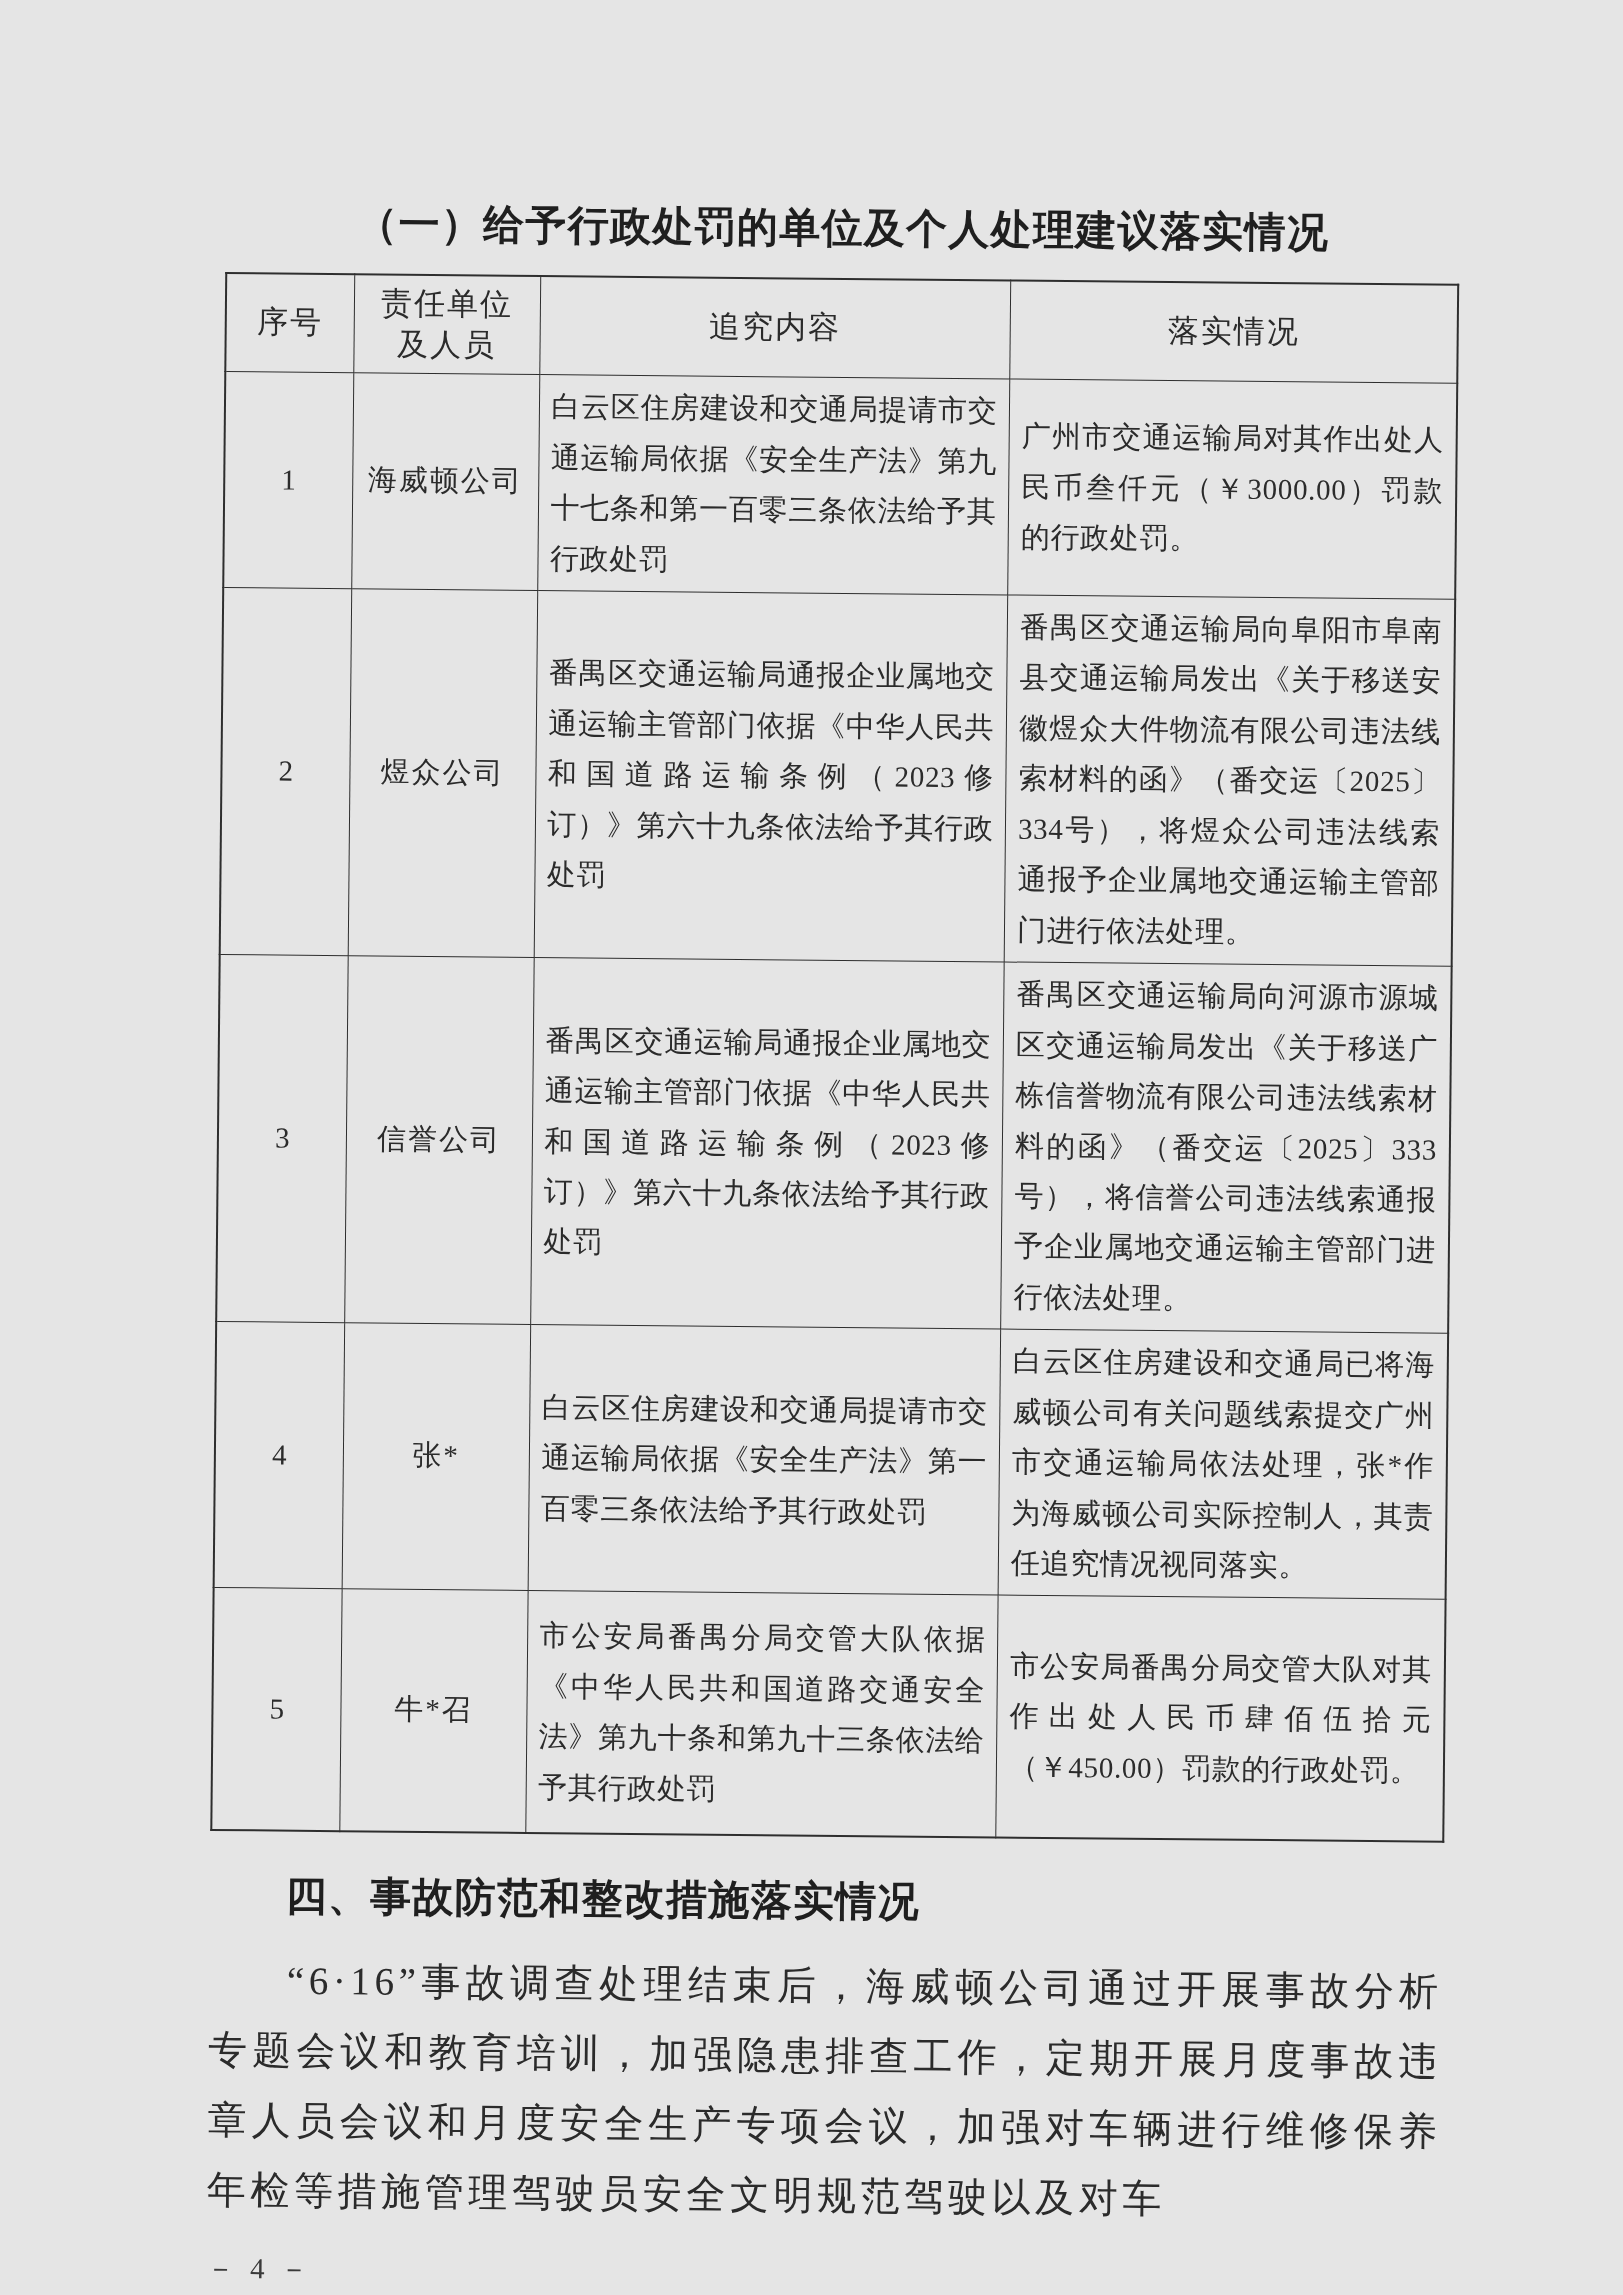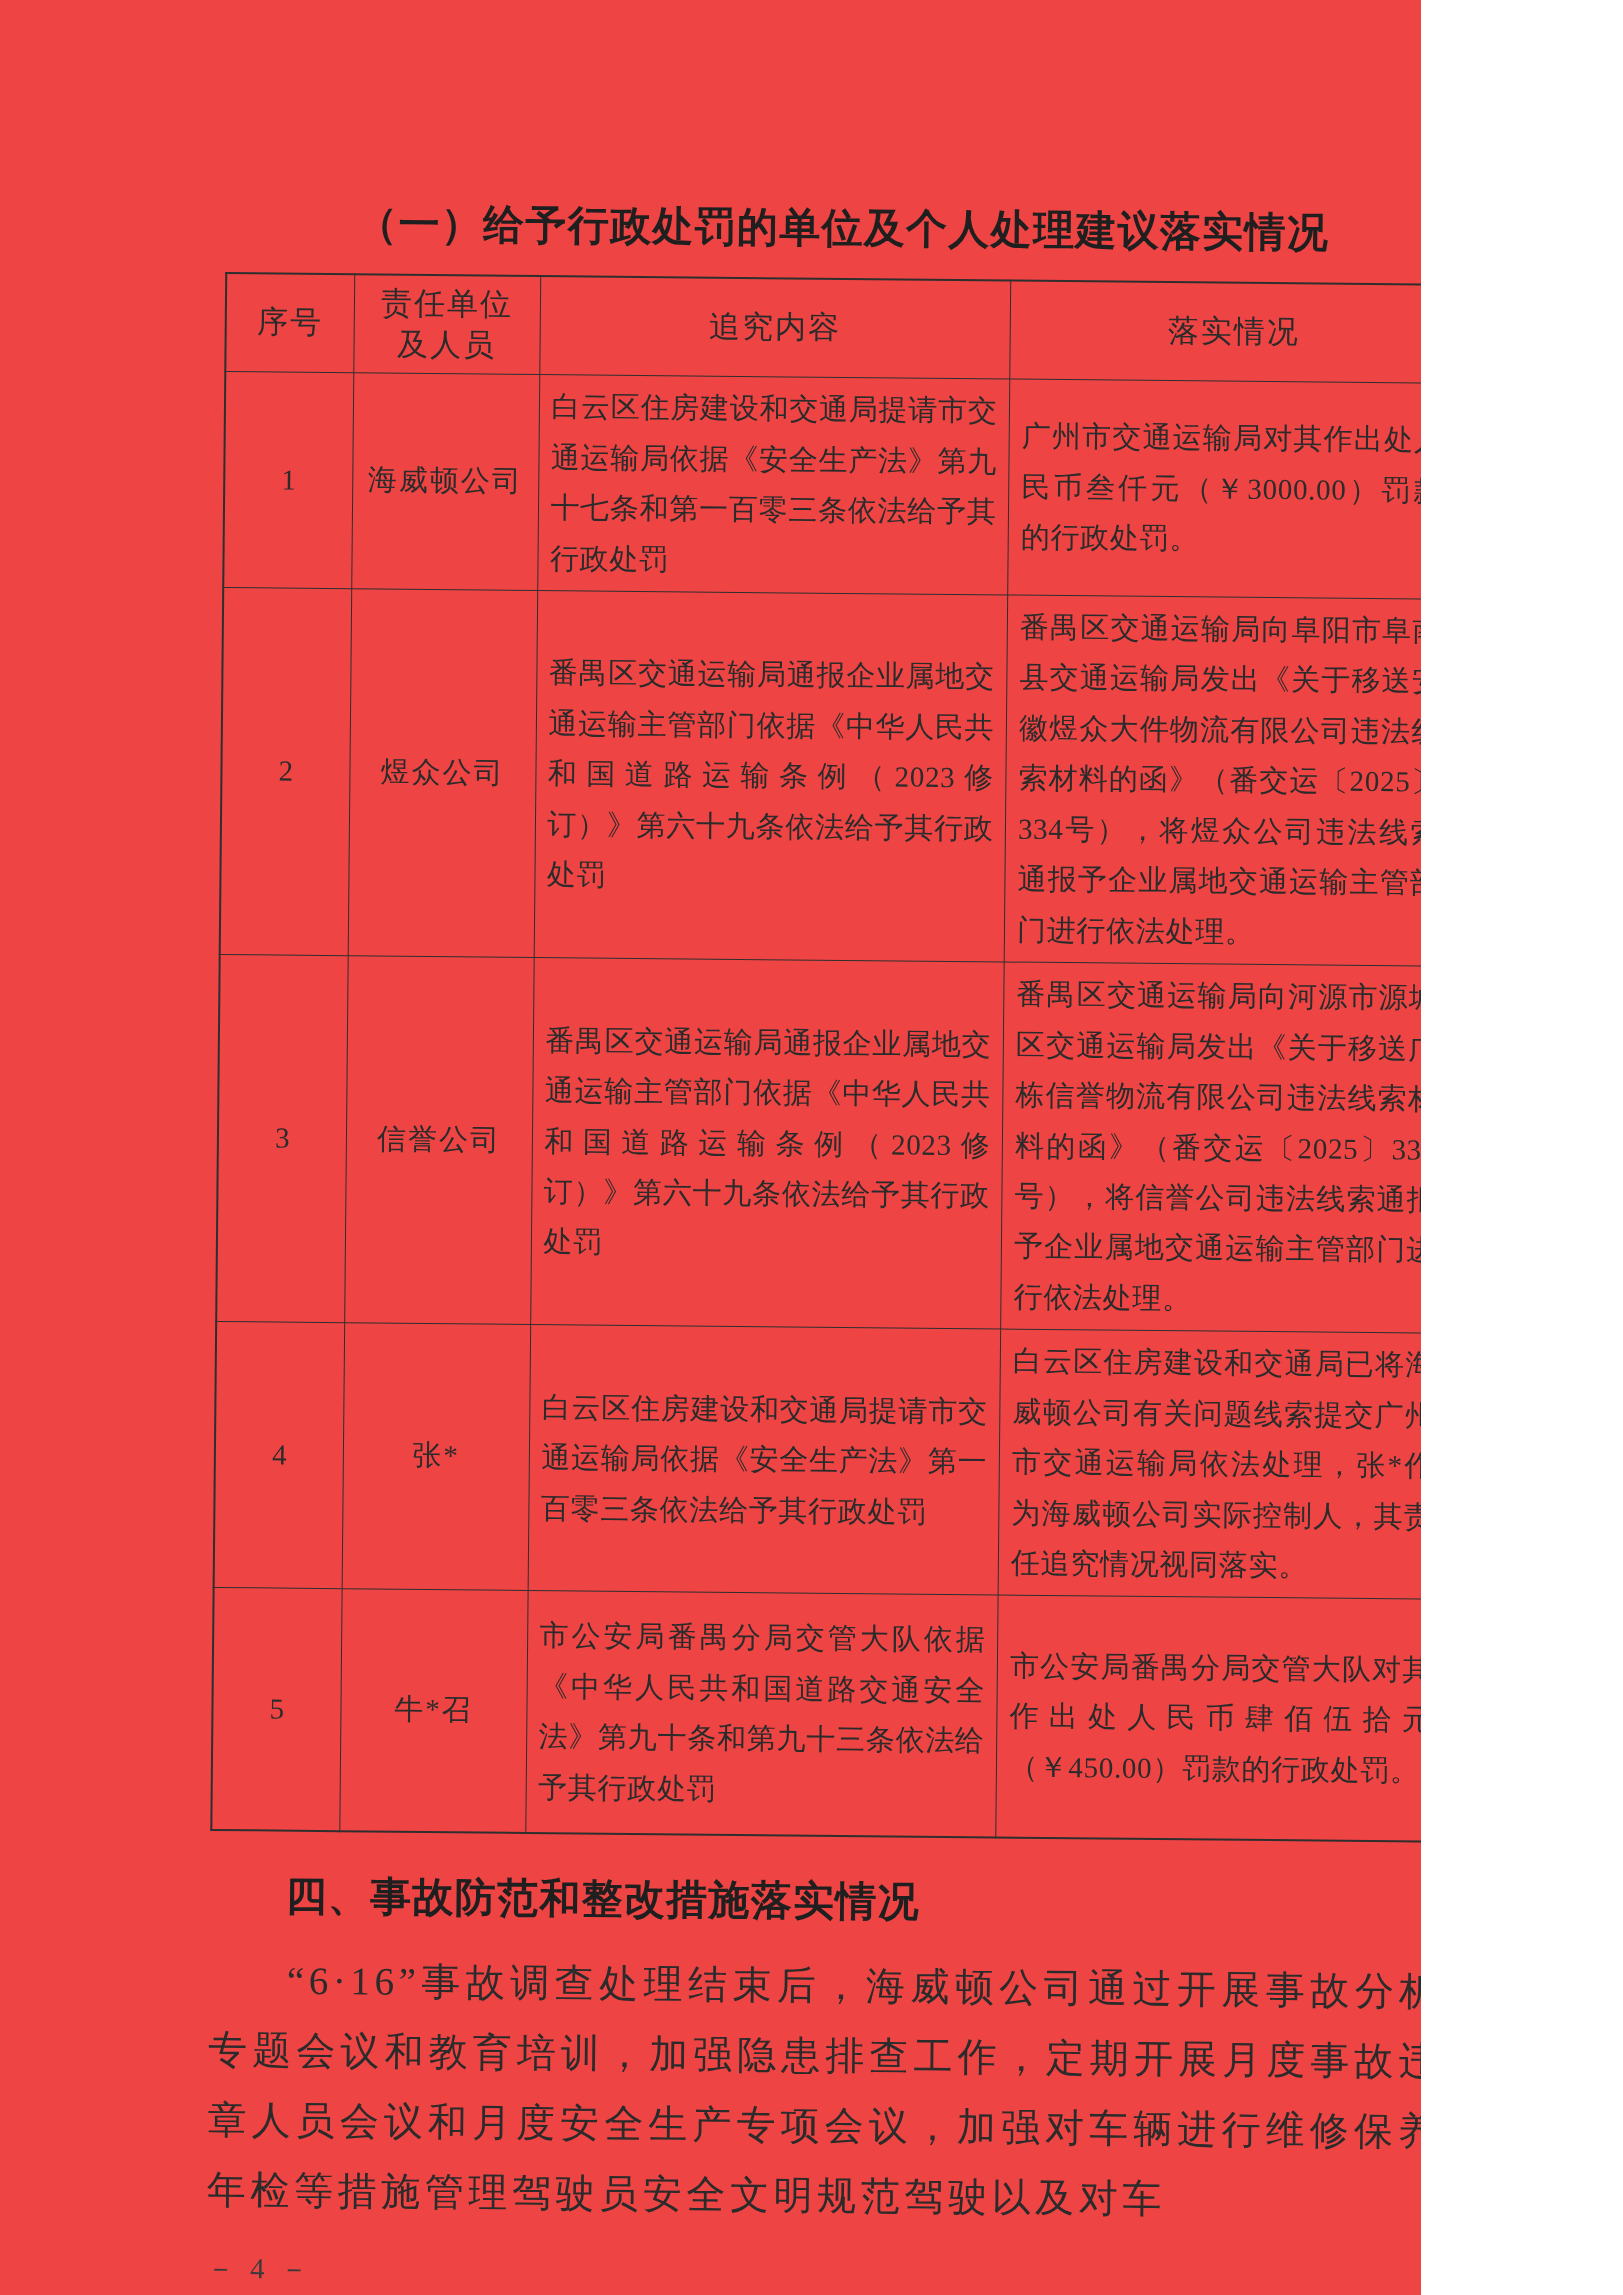--- a/index.html
+++ b/index.html
@@ -1,21 +1,21 @@
 <!DOCTYPE html>
 <html lang="zh" style="font-size:10.5px"><head>
 <meta charset="utf-8">
 <style>
   * { margin: 0; padding: 0; box-sizing: border-box; }
   html, body { background: #ffffff; }
   .page {
     position: relative;
-    width: 1421px;
+    width: 1623px;
     height: 2295px;
-    background: #ef4444;
+    background: #e5e5e5;
     overflow: hidden;
     font-family: "Liberation Serif", "DejaVu Serif", serif;
     color: #262626;
   }
   
   .content {
     position: absolute;
     left: 226px;
     top: 195px;
     width: 1234px;

